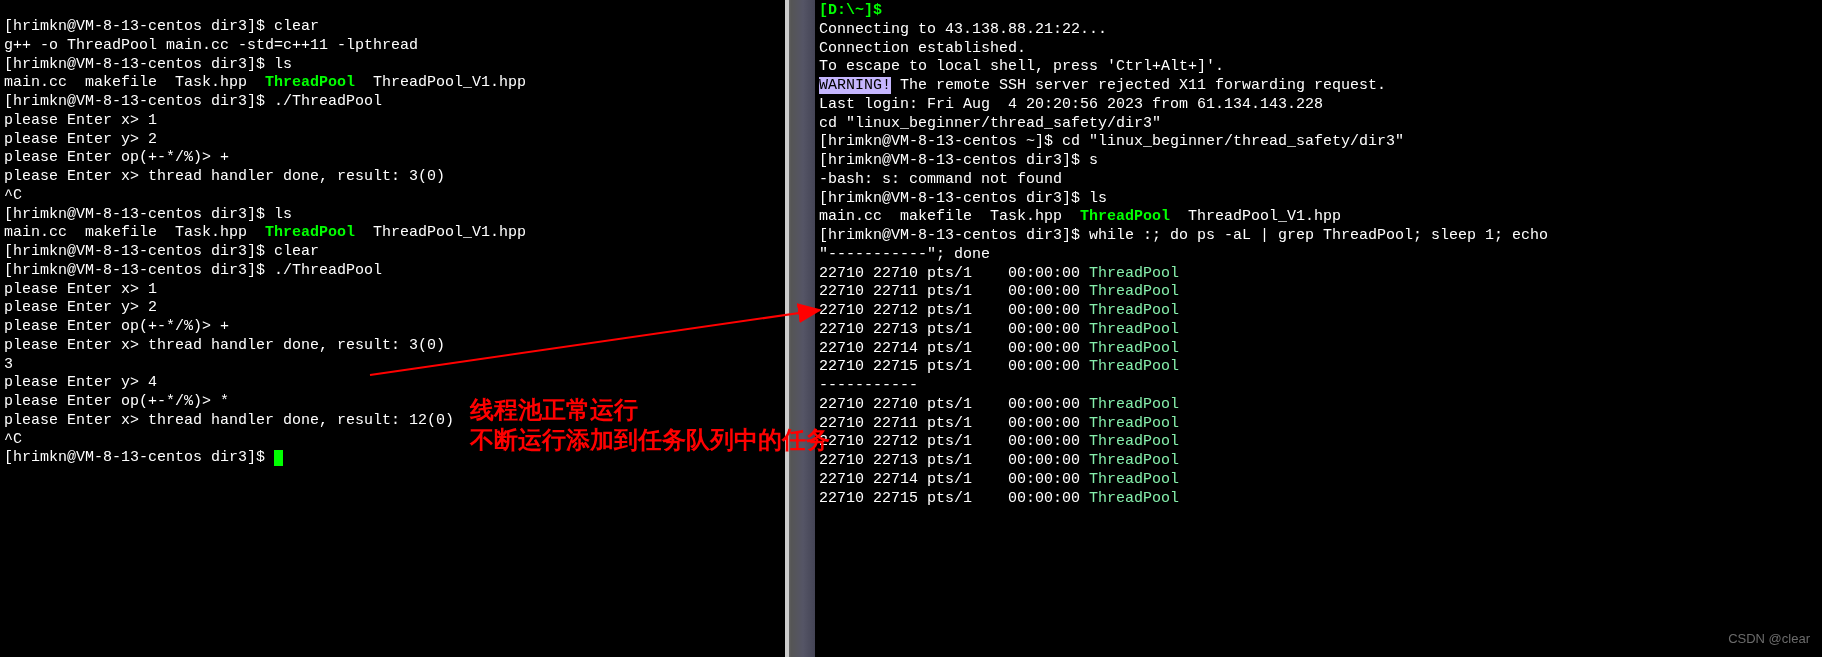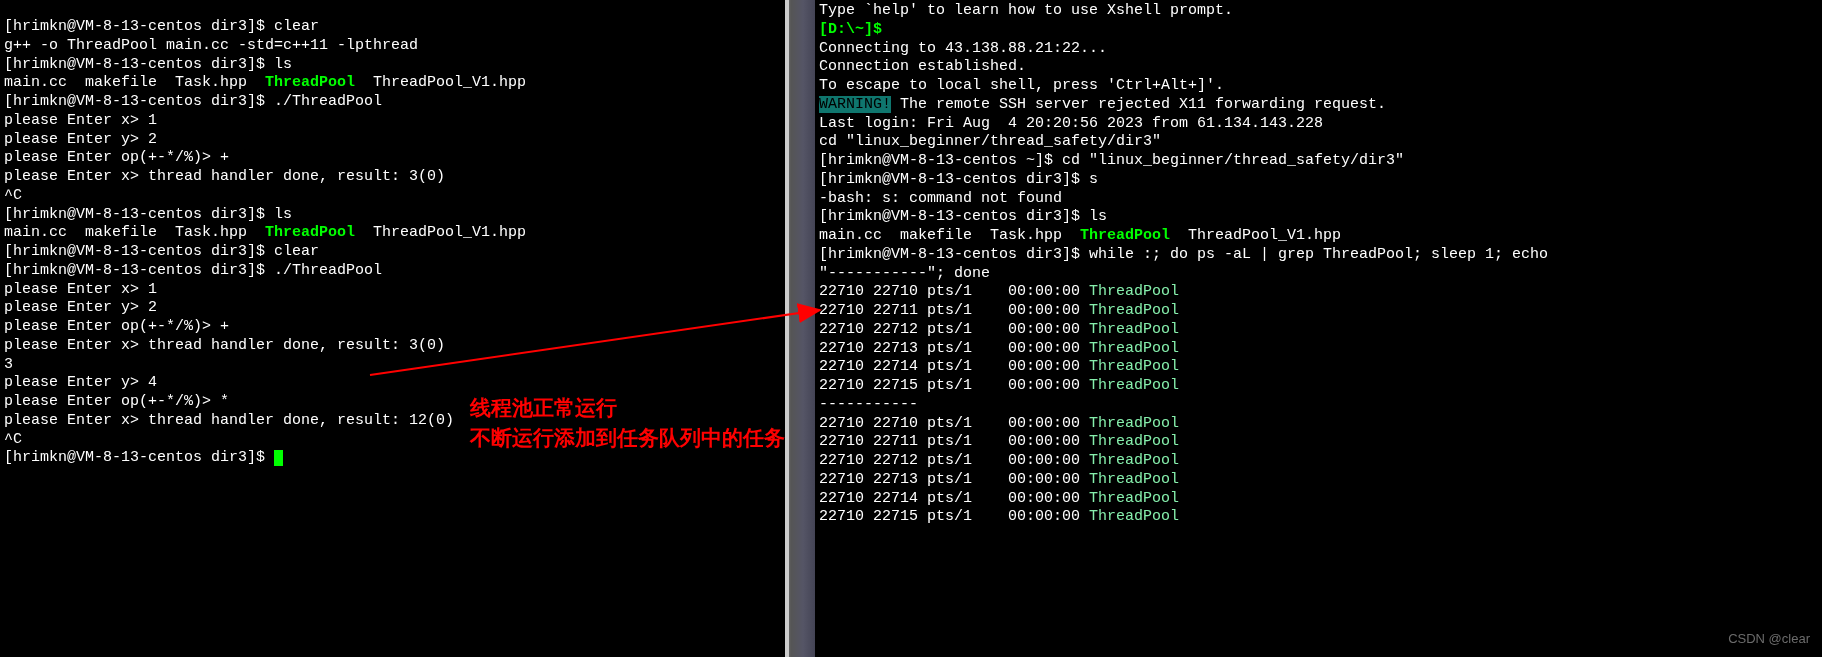--- a/index.html
+++ b/index.html
@@ -46,33 +46,33 @@
   .divider::before {
     content: '';
     position: absolute;
     left: 0; top: 0; bottom: 0;
     width: 4px;
     background: #ccc;
   }
   .line { white-space: pre; }
   .green { color: #00ff00; font-weight: bold; }
   .red { color: #86efac; font-weight: normal; }
-  .warn-inv { background: #0f766e; color: #000; }
+  .warn-inv { background: #c4b5fd; color: #000; }
   .cursor {
     display: inline-block;
     width: 9px;
     height: 16px;
     background: #00ff00;
     vertical-align: text-bottom;
   }
   .annotation {
     position: absolute;
     color: #ff0000;
     font-family: "Microsoft YaHei", sans-serif;
-    font-size: 21px;
+    font-size: 24px;
     font-weight: bold;
     white-space: nowrap;
   }
   .arrow {
     position: absolute;
     pointer-events: none;
   }
   .watermark {
     position: absolute;
     right: 12px;
@@ -108,21 +108,20 @@
     <div class="line"><span>3</span></div>
     <div class="line"><span>please Enter y&gt; 4</span></div>
     <div class="line"><span>please Enter op(+-*/%)&gt; *</span></div>
     <div class="line"><span>please Enter x&gt; thread handler done, result: 12(0)</span></div>
     <div class="line"><span>^C</span></div>
     <div class="line"><span>[hrimkn@VM-8-13-centos dir3]$ </span><span class="cursor"></span></div>
   </div>
 <div class="divider"></div>
 <div class="terminal-right" id="termR">
     <div class="line"><span></span></div>
-    <div class="line"><span>Type `help' to learn how to use Xshell prompt.</span></div>
     <div class="line"><span class="green">[D:\~]$</span></div>
     <div class="line"><span></span></div>
     <div class="line"><span>Connecting to 43.138.88.21:22...</span></div>
     <div class="line"><span>Connection established.</span></div>
     <div class="line"><span>To escape to local shell, press 'Ctrl+Alt+]'.</span></div>
     <div class="line"><span></span></div>
     <div class="line"><span class="warn-inv">WARNING!</span><span> The remote SSH server rejected X11 forwarding request.</span></div>
     <div class="line"><span>Last login: Fri Aug  4 20:20:56 2023 from 61.134.143.228</span></div>
     <div class="line"><span>cd "linux_beginner/thread_safety/dir3"</span></div>
     <div class="line"><span>[hrimkn@VM-8-13-centos ~]$ cd "linux_beginner/thread_safety/dir3"</span></div>

